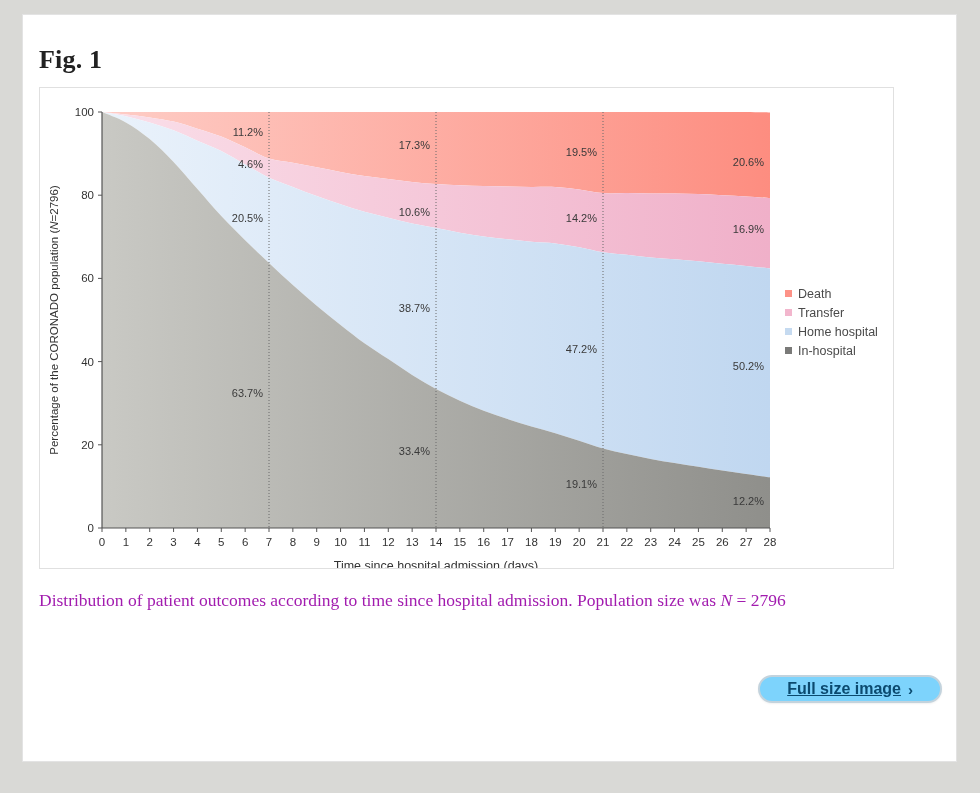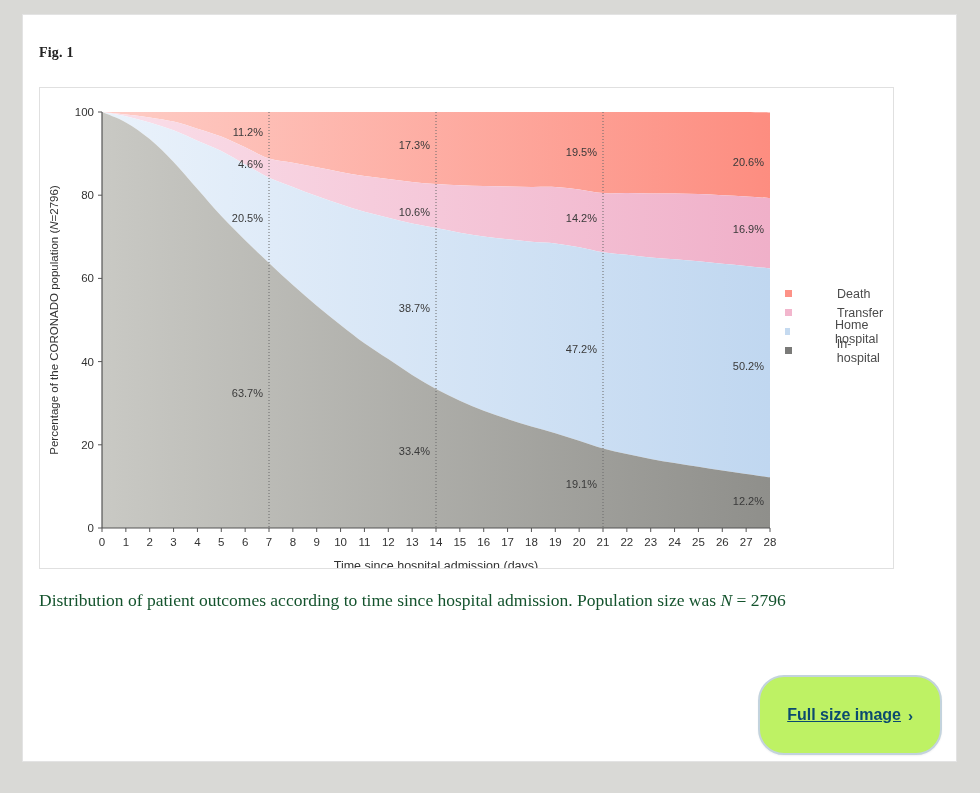--- a/index.html
+++ b/index.html
@@ -9,51 +9,51 @@
     font-family:"Liberation Sans", sans-serif;
     overflow:hidden;
   }
   #card{
     position:absolute;left:22px;top:14px;width:935px;height:748px;
     background:#ffffff;border:1px solid #e3e3e3;box-sizing:border-box;
   }
   #fig-title{
     position:absolute;left:16px;top:30px;
     font-family:"Liberation Serif", serif;
-    font-size:14px;font-weight:bold;color:#222;letter-spacing:.2px;
+    font-size:26px;font-weight:bold;color:#222;letter-spacing:.2px;
   }
   #chart-frame{
     position:absolute;left:16px;top:72px;width:855px;height:482px;
     background:#fff;border:1px solid #e0e0e0;box-sizing:border-box;
   }
   #caption{
     position:absolute;left:16px;top:570px;width:900px;
     font-family:"Liberation Serif", serif;
-    font-size:17.5px;line-height:31px;color:#14532d;
+    font-size:17.5px;line-height:31px;color:#a21caf;
   }
   #caption i{font-style:italic;}
   #fullsize-wrap{
     position:absolute;left:16px;top:660px;width:903px;
     display:flex;justify-content:flex-end;
   }
   #fullsize-btn{
     display:inline-flex;align-items:center;gap:7px;
     border:2px solid #c3d3dd;border-radius:26px;
-    padding:29px 27px;background:#bef264;cursor:pointer;
+    padding:3px 27px;background:#7dd3fc;cursor:pointer;
     box-shadow:0 1px 2px rgba(0,0,0,.06);
   }
   #fullsize-btn .lbl{
     font-size:16px;font-weight:bold;color:#0b4a6f;
     text-decoration:underline;font-family:"Liberation Sans", sans-serif;
   }
   #fullsize-btn .chev{font-size:15px;color:#0b4a6f;font-weight:bold;}
   .legend{position:absolute;left:745px;top:196px;}
   .legend-row{display:flex;align-items:center;gap:6px;height:19px;}
   .legend-sw{width:7px;height:7px;display:inline-block;}
-  .legend-tx{font-size:12.5px;color:#4a4a4a;margin-left:39px;}
+  .legend-tx{font-size:12.5px;color:#4a4a4a;}
   svg{display:block;}
   text{font-family:"Liberation Sans", sans-serif;}
 </style>
 </head>
 <body>
 
 <div id="card">
 
   <div id="fig-title">Fig. 1</div>
 

